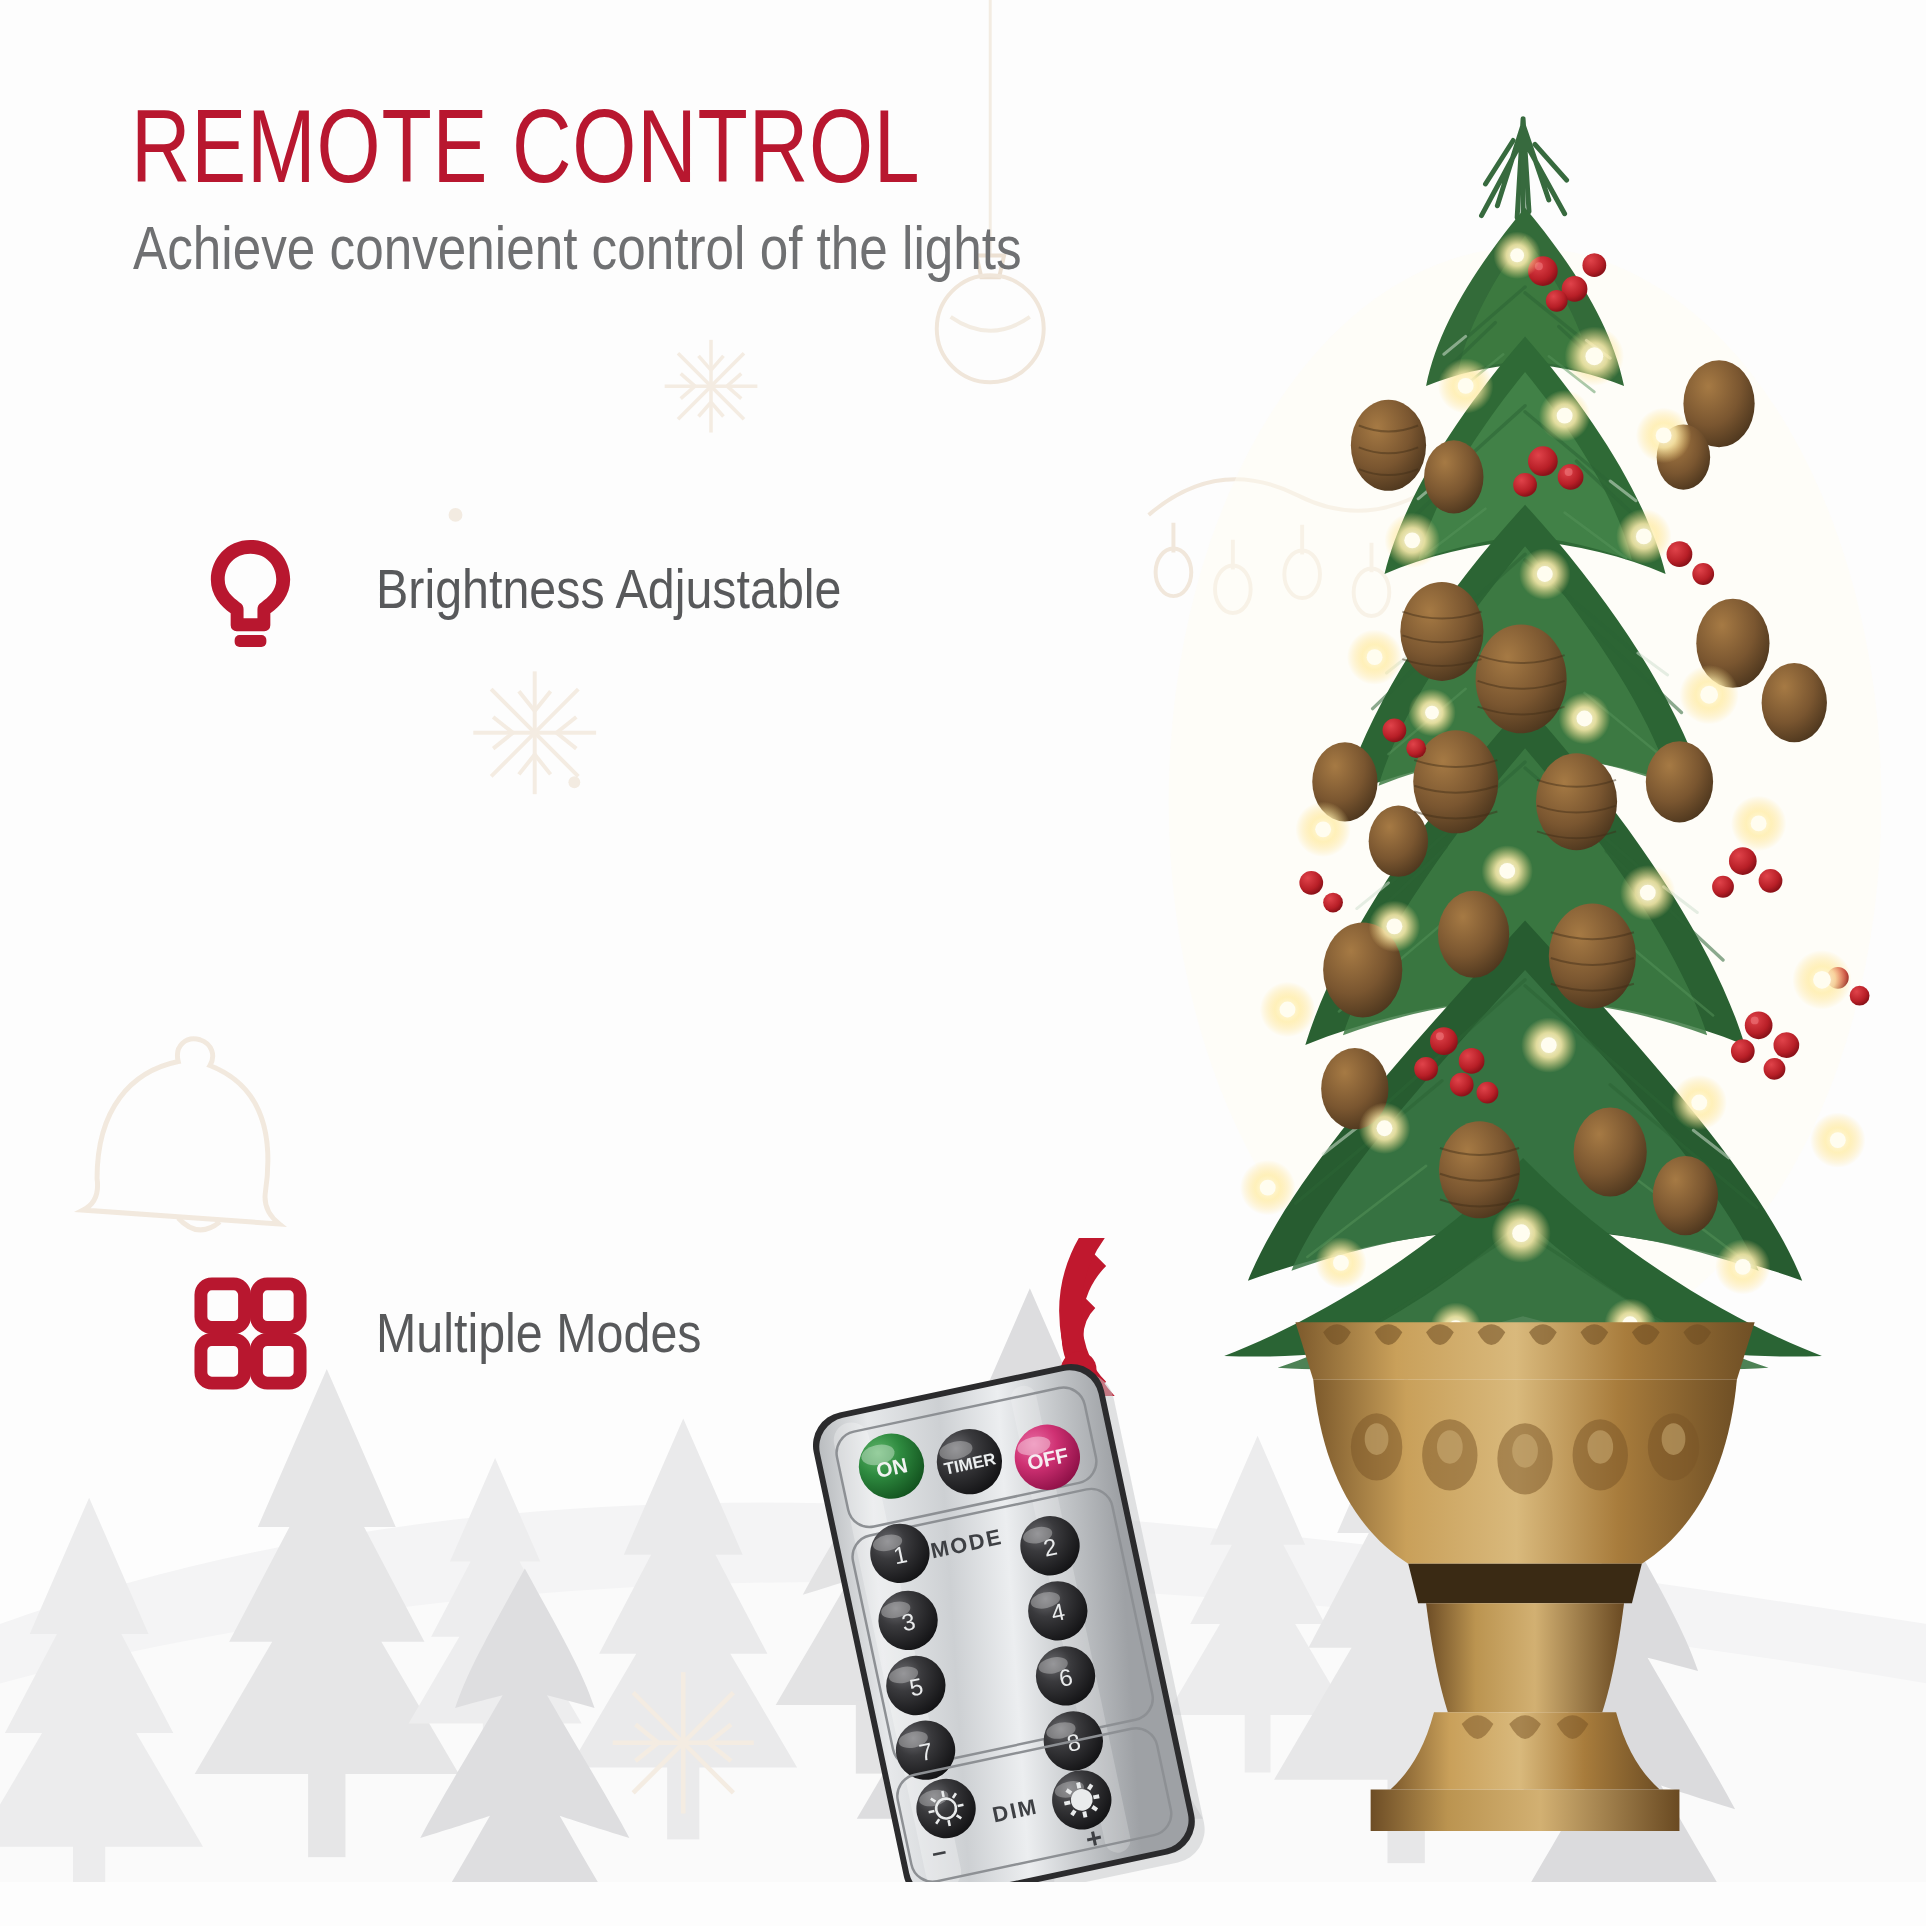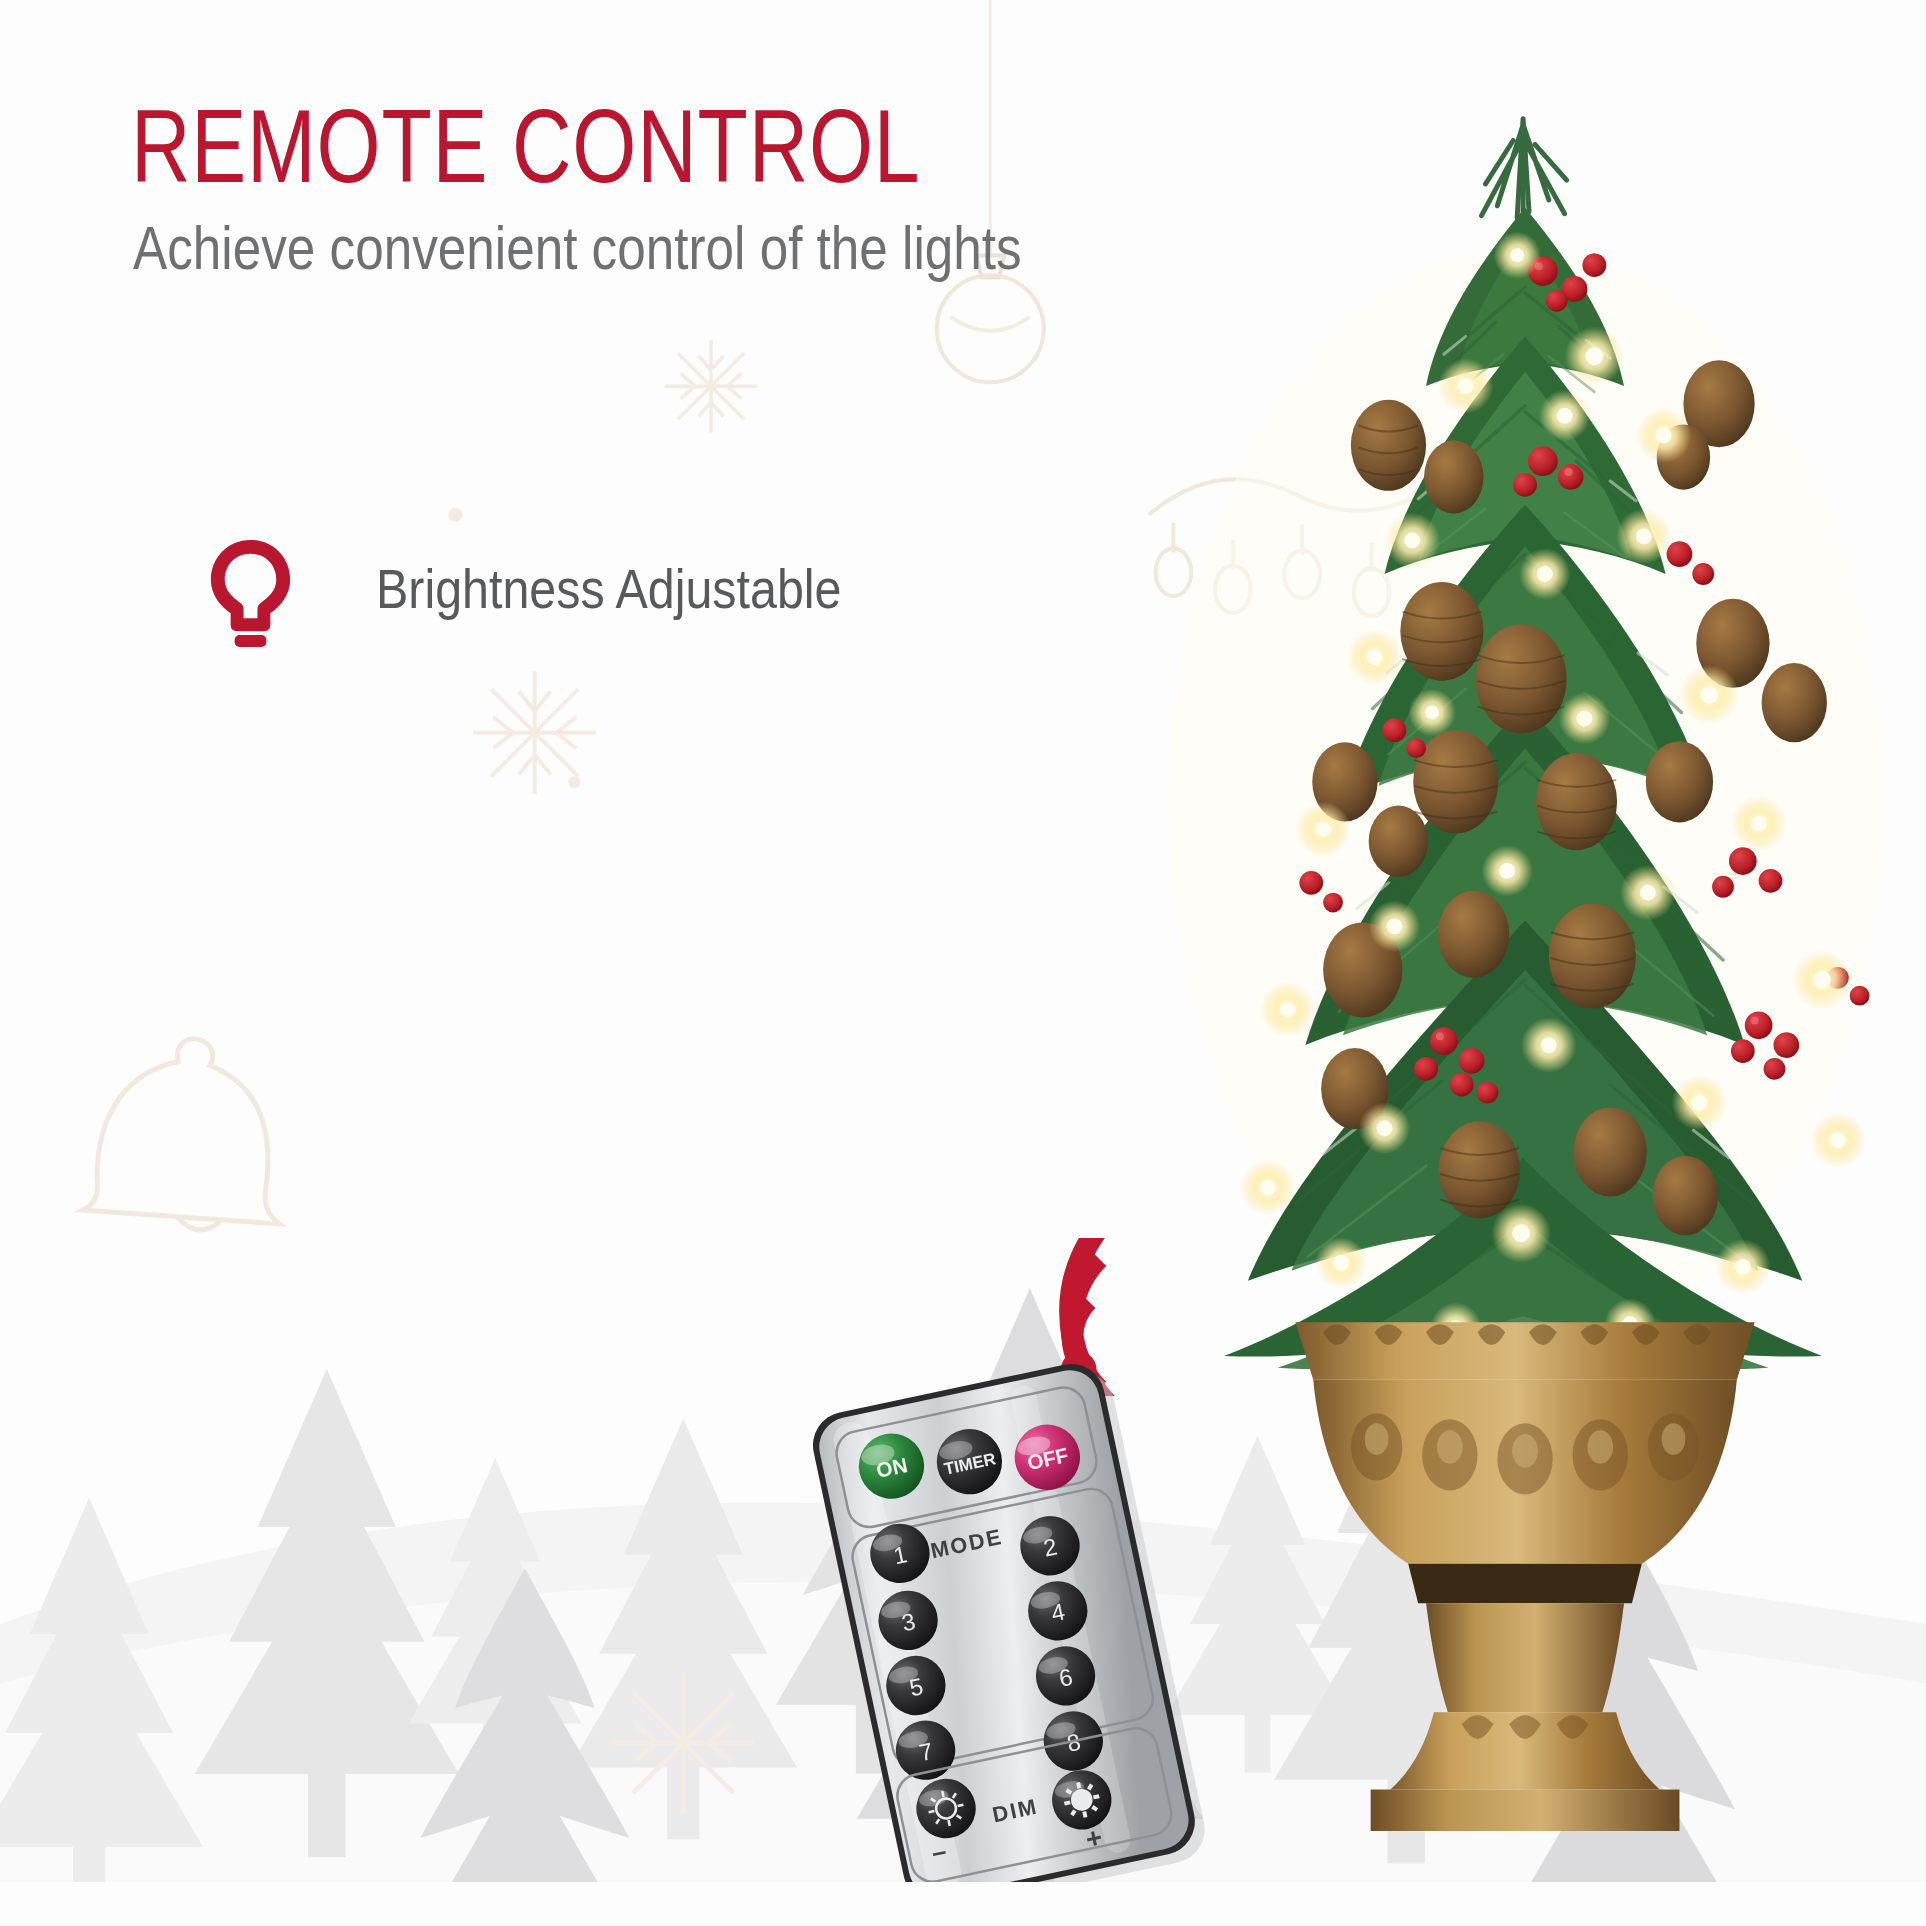--- a/index.html
+++ b/index.html
@@ -196,20 +196,31 @@
       <svg viewBox="0 0 120 120" width="119" height="119">
         <path d="M60 10 C36 10 20 29 20 50 c0 16 10 27 20 34 v12 a6 6 0 0 0 6 6 h28 a6 6 0 0 0 6 -6 V84 c10 -7 20 -18 20 -34 C100 29 84 10 60 10 Z
                  M60 24 c16 0 26 12 26 26 c0 11 -8 18 -15 23 a8 8 0 0 0 -4 7 v9 H53 v-9 a8 8 0 0 0 -4 -7 C42 68 34 61 34 50 C34 36 44 24 60 24 Z" fill="#b8172f"></path>
         <rect x="44" y="106" width="32" height="12" rx="5" fill="#b8172f"></rect>
       </svg>
     </div>
     <div class="feat-label">Brightness Adjustable</div>
   </div>
 
 
+  <div class="feature" id="feature-2">
+    <div class="feat-icon">
+      <svg viewBox="0 0 120 120" width="119" height="119">
+        <rect x="10" y="10" width="44" height="44" rx="11" fill="none" stroke="#b8172f" stroke-width="13"></rect>
+        <rect x="66" y="10" width="44" height="44" rx="11" fill="none" stroke="#b8172f" stroke-width="13"></rect>
+        <rect x="10" y="66" width="44" height="44" rx="11" fill="none" stroke="#b8172f" stroke-width="13"></rect>
+        <rect x="66" y="66" width="44" height="44" rx="11" fill="none" stroke="#b8172f" stroke-width="13"></rect>
+      </svg>
+    </div>
+    <div class="feat-label">Multiple Modes</div>
+  </div>
 
   <svg id="signal-icon" viewBox="0 0 185 160">
     <g transform="rotate(45 40 130)" fill="none" stroke="#c0182e" stroke-linecap="round">
       <path d="M40 130 m-0 -36 a36 36 0 0 1 0 72" stroke-width="0"></path>
     </g>
     <g fill="none" stroke="#c0182e" stroke-width="22" stroke-linecap="butt">
       <path d="M18 126 A52 52 0 0 1 70 74" transform="rotate(-45 44 100)"></path>
       <path d="M8 134 A94 94 0 0 1 102 40" transform="rotate(-45 55 87)"></path>
       <path d="M-2 142 A136 136 0 0 1 134 6" transform="rotate(-45 66 74)"></path>
     </g>

